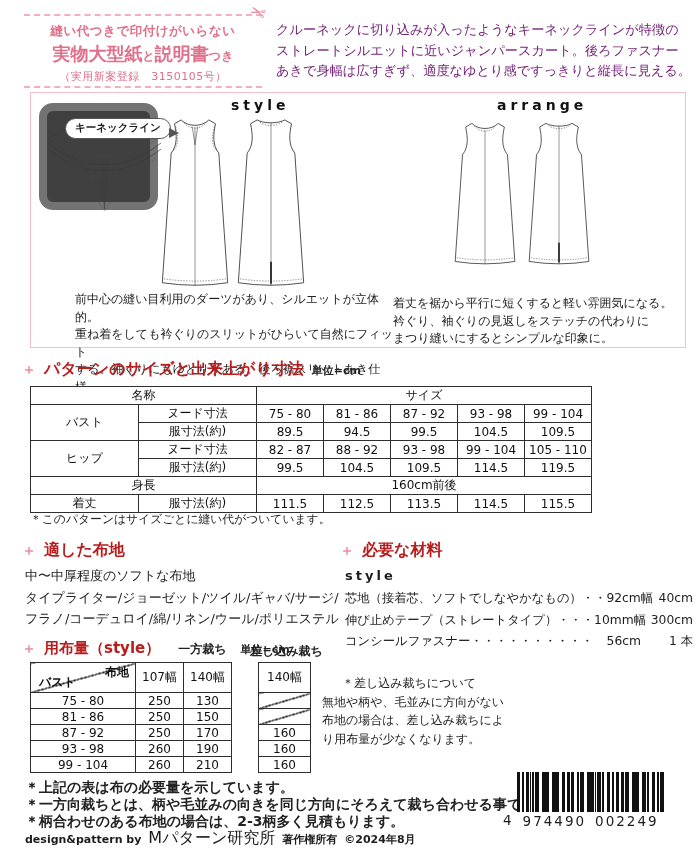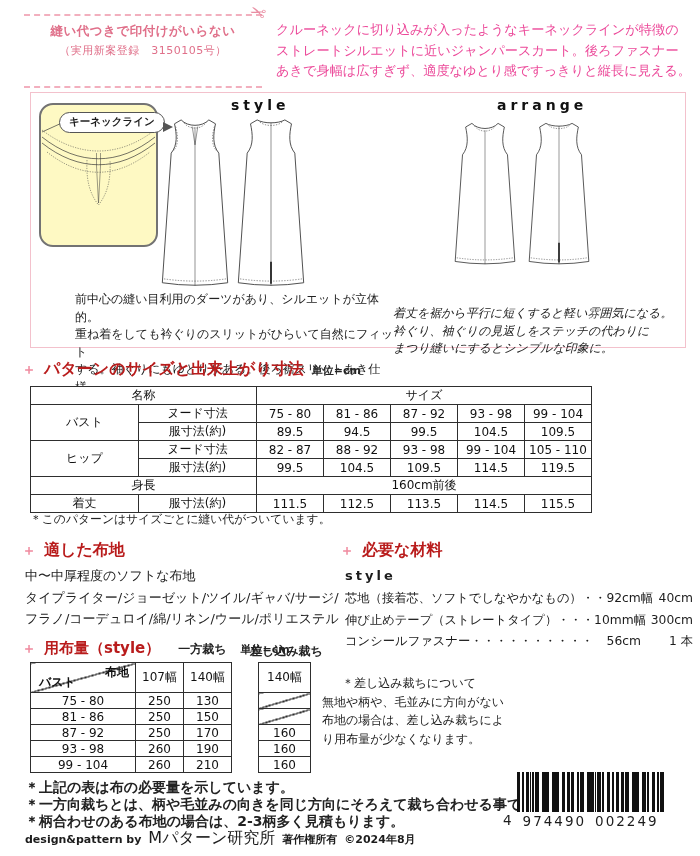--- a/index.html
+++ b/index.html
@@ -21,30 +21,30 @@
   .stamp-line2 { font-size:18px; font-weight:bold; margin-top:2px; }
   .stamp-line2 .sm { font-size:12px; font-weight:600; }
   .stamp-line3 { font-size:11px; font-weight:400; margin-top:3px; letter-spacing:0.5px; }
   .scissors {
     position:absolute; right:-4px; top:-15px; color:#e98ea3; font-size:19px;
     transform:rotate(-160deg); display:inline-block;
   }
 
   
   .intro { left:276px; top:20px; width:416px; font-size:13.2px; font-weight:500;
-           line-height:20.5px; color:#ec4899; }
+           line-height:20.5px; color:#701a75; }
 
   
   .illo { left:30px; top:92px; width:656px; height:256px; border:1px solid #f3c1cc; }
   .illo-label { position:absolute; top:4px; font-size:14px; font-weight:bold;
                 letter-spacing:4px; color:#111; }
   .caption { position:absolute; font-size:12px; line-height:17.5px; color:#222; font-weight:500; }
 
-  .neckbox { position:absolute; left:8px; top:10px; width:119px; height:144px;
-             border:2px solid #737373; border-radius:14px; background:#fef9c3; }
+  .neckbox { position:absolute; left:8px; top:10px; width:119px; height:107px;
+             border:8px solid #737373; border-radius:14px; background:#404040; }
   .bubble { position:absolute; left:18px; top:7px; padding:2px 9px 3px;
             border:1.5px solid #555; border-radius:13px; background:#fff;
             font-size:10.5px; font-weight:600; white-space:nowrap; z-index:2; }
   .bubble-tail { position:absolute; right:-9px; top:9px; width:0; height:0;
             border-top:5px solid transparent; border-bottom:5px solid transparent;
             border-left:10px solid #555; }
   svg .ln { fill:none; stroke:#3a3a3a; stroke-width:1.4; }
   svg .lnw { fill:#fff; stroke:#3a3a3a; stroke-width:1.6; }
   svg .dsh { fill:none; stroke:#4a4a4a; stroke-width:1.1; stroke-dasharray:2.5 2.5; }
   svg .thin { fill:none; stroke:#3a3a3a; stroke-width:1; }
@@ -99,20 +99,21 @@
       font-size:13.5px; font-weight:500; letter-spacing:2px; margin-top:1px; }
 </style>
 </head>
 <body>
 
 <div id="page">
 
   <div class="abs stamp">
     <span class="scissors">✂</span>
     <div class="stamp-line1">縫い代つきで印付けがいらない</div>
+    <div class="stamp-line2"><span>実物大型紙</span><span class="sm">と</span><span>説明書</span><span class="sm">つき</span></div>
     <div class="stamp-line3">（実用新案登録　3150105号）</div>
   </div>
 
   <div class="abs intro">
     <div>クルーネックに切り込みが入ったようなキーネックラインが特徴の</div>
     <div>ストレートシルエットに近いジャンパースカート。後ろファスナー</div>
     <div>あきで身幅は広すぎず、適度なゆとり感ですっきりと縦長に見える。</div>
   </div>
 
   <div class="abs illo">
@@ -168,21 +169,21 @@
       <path class="thin" d="M65,15 L65,279"></path>
       <path class="bold" d="M65,238 L65,276"></path>
       <path class="dsh" d="M11,267 Q65,275 119,267"></path>
     </svg>
 
     <div class="caption" style="left:44px; top:198px; width:320px;">
       <div>前中心の縫い目利用のダーツがあり、シルエットが立体的。</div>
       <div>重ね着をしても衿ぐりのスリットがひらいて自然にフィット</div>
       <div>する。袖ぐりにもゆとりがある。後ろ裾スリットあき仕様。</div>
     </div>
-    <div class="caption" style="left:362px; top:212px; width:292px;font-style:italic;">
+    <div class="caption" style="left:362px; top:202px; width:292px;">
       <div>着丈を裾から平行に短くすると軽い雰囲気になる。</div>
       <div>衿ぐり、袖ぐりの見返しをステッチの代わりに</div>
       <div>まつり縫いにするとシンプルな印象に。</div>
     </div>
   </div>
 
   <div class="abs sec-head" style="left:22px; top:359px;">
     <span class="plus">＋</span>
     <span class="sec-title">パターンのサイズと出来上がり寸法</span>
     <span class="unit">単位=cm</span>

